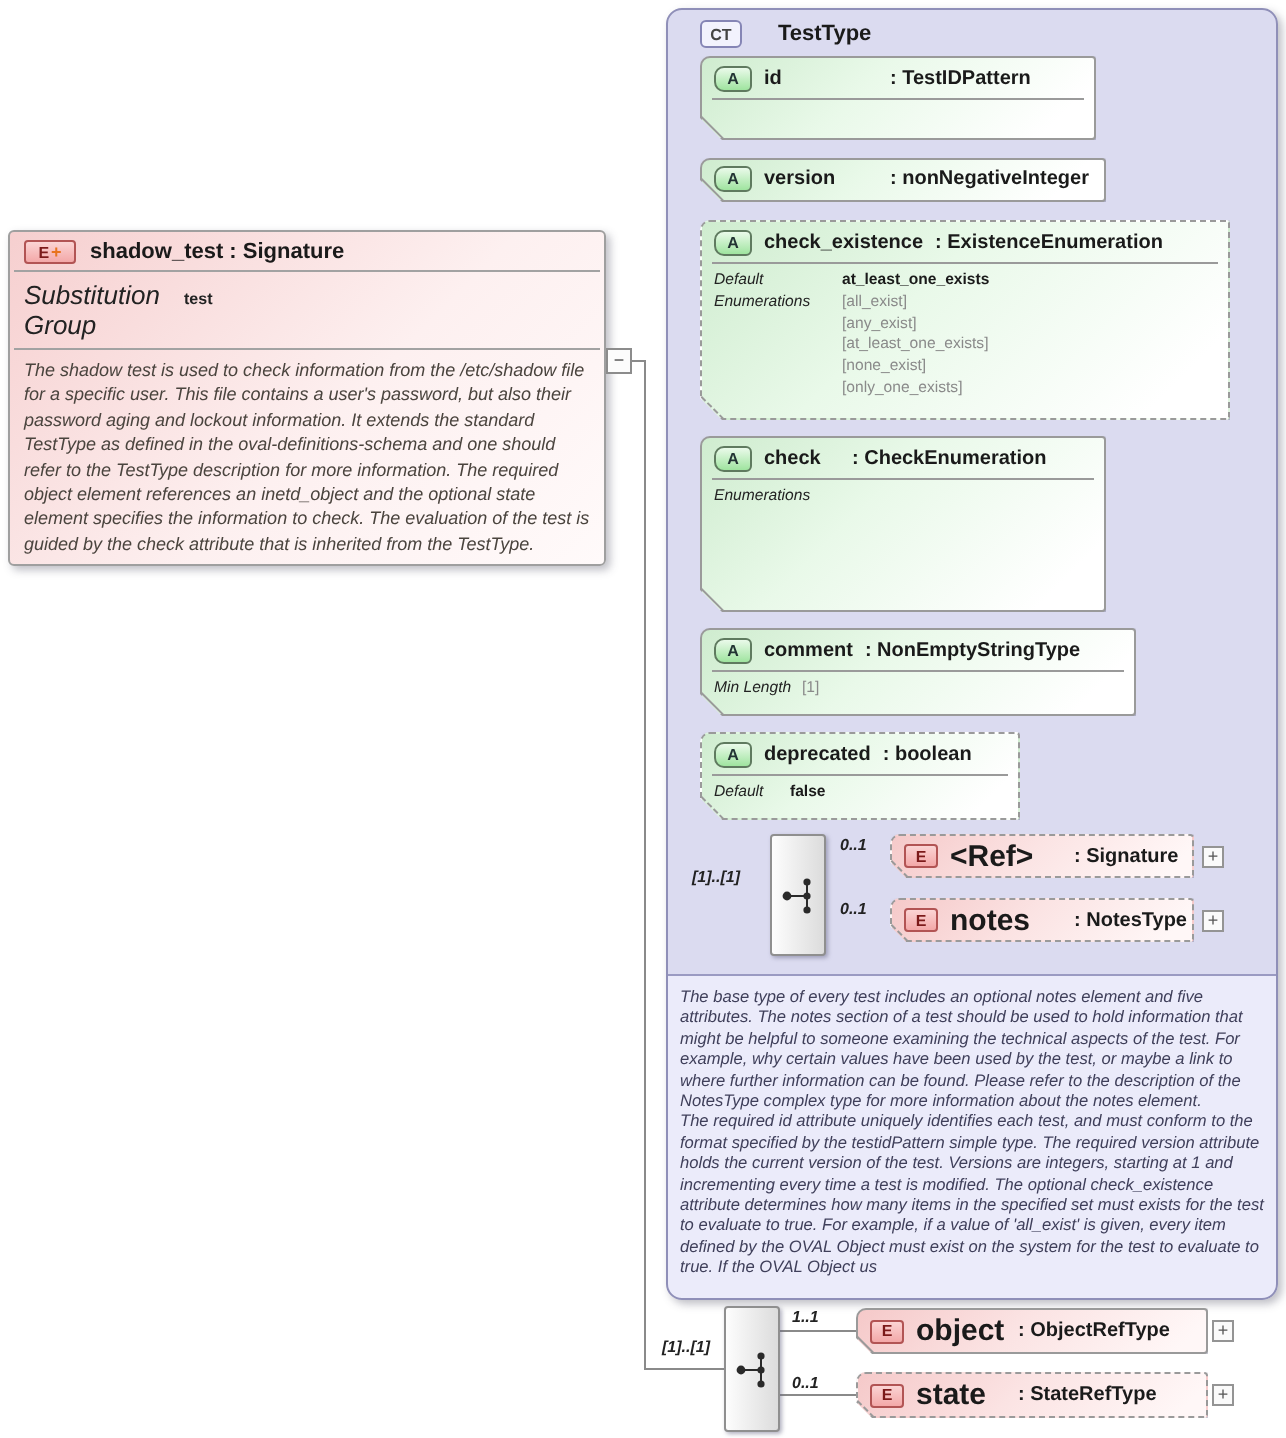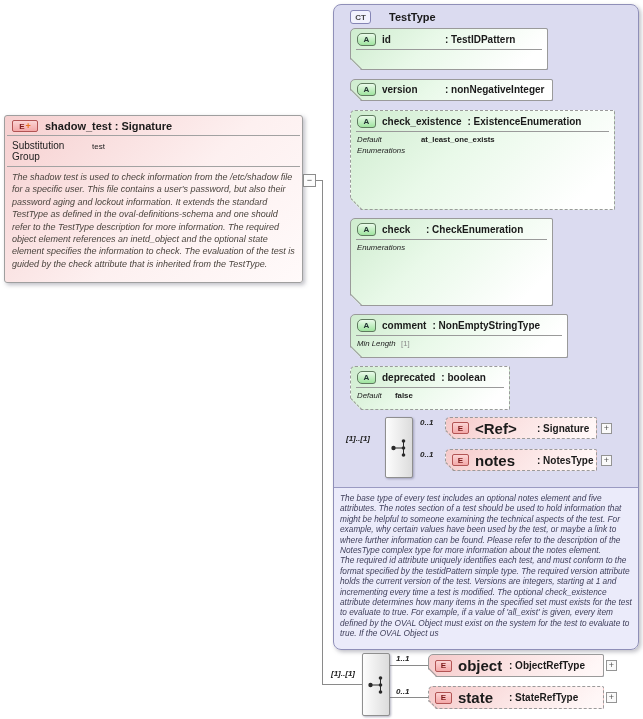--- a/index.html
+++ b/index.html
@@ -11,22 +11,22 @@
   .ln.h{height:1px;}
   .ln.v{width:1px;}
 
   
   .ebox-main{position:absolute;background:linear-gradient(135deg,#f6cfcf 0%,#fdf0f0 55%,#fffafa 100%);
     border:1px solid #9f9f9f;border-radius:3px;box-shadow:2px 2px 4px rgba(70,70,90,.35);box-sizing:border-box;}
   .ebox-head{display:flex;align-items:center;gap:7px;padding:4px 7px 3px 7px;}
   .title{font-weight:bold;font-size:11px;color:#1a1a1a;white-space:nowrap;}
   .hr{border-top:1px solid #a2a2a2;margin:0 2px;}
   .subst-row{display:flex;align-items:baseline;padding:4px 7px;}
-  .subst-label{font-size:10px;color:#222;width:80px;}
-  .subst-value{font-weight:normal;font-size:8px;color:#222;}
+  .subst-label{font-style:italic;font-size:13px;color:#222;width:80px;}
+  .subst-value{font-weight:bold;font-size:8px;color:#222;}
   .doc-left{padding:4px 7px;font-style:italic;font-size:9px;line-height:12.4px;color:#4a443e;}
 
   
   .toggle{position:absolute;width:13px;height:13px;background:#fcfcfc;border:1px solid #8c8c8c;box-sizing:border-box;
     display:flex;align-items:center;justify-content:center;font-size:9px;line-height:9px;color:#444;}
   .plusbtn{position:absolute;width:11px;height:11px;background:#fafafa;border:1px solid #949494;box-sizing:border-box;
     display:flex;align-items:center;justify-content:center;font-size:9px;line-height:9px;color:#555;}
 
   
   .ct-box{position:absolute;border:1px solid #8f8fb8;border-radius:8px;box-sizing:border-box;overflow:hidden;
@@ -164,20 +164,27 @@
     <div class="inner-hr"></div>
     <div class="facets">
       <div class="facet" style="--lw:64px;">
         <span class="facet-label">Default</span>
         <span class="facet-values strong">
             <span>at_least_one_exists</span>
           </span>
       </div>
       <div class="facet" style="--lw:64px;">
         <span class="facet-label">Enumerations</span>
+        <span class="facet-values">
+          <span>[all_exist]</span>
+          <span>[any_exist]</span>
+          <span>[at_least_one_exists]</span>
+          <span>[none_exist]</span>
+          <span>[only_one_exists]</span>
+        </span>
       </div>
     </div>
   </div>
 
   <div class="cham attr-box" style="left:350px;top:218px;width:203px;height:88px;">
     <div class="attr-head">
       <span class="badge-a">A</span>
       <span class="attr-name nw38">check</span>
       <span class="attr-type">: CheckEnumeration</span>
     </div>

